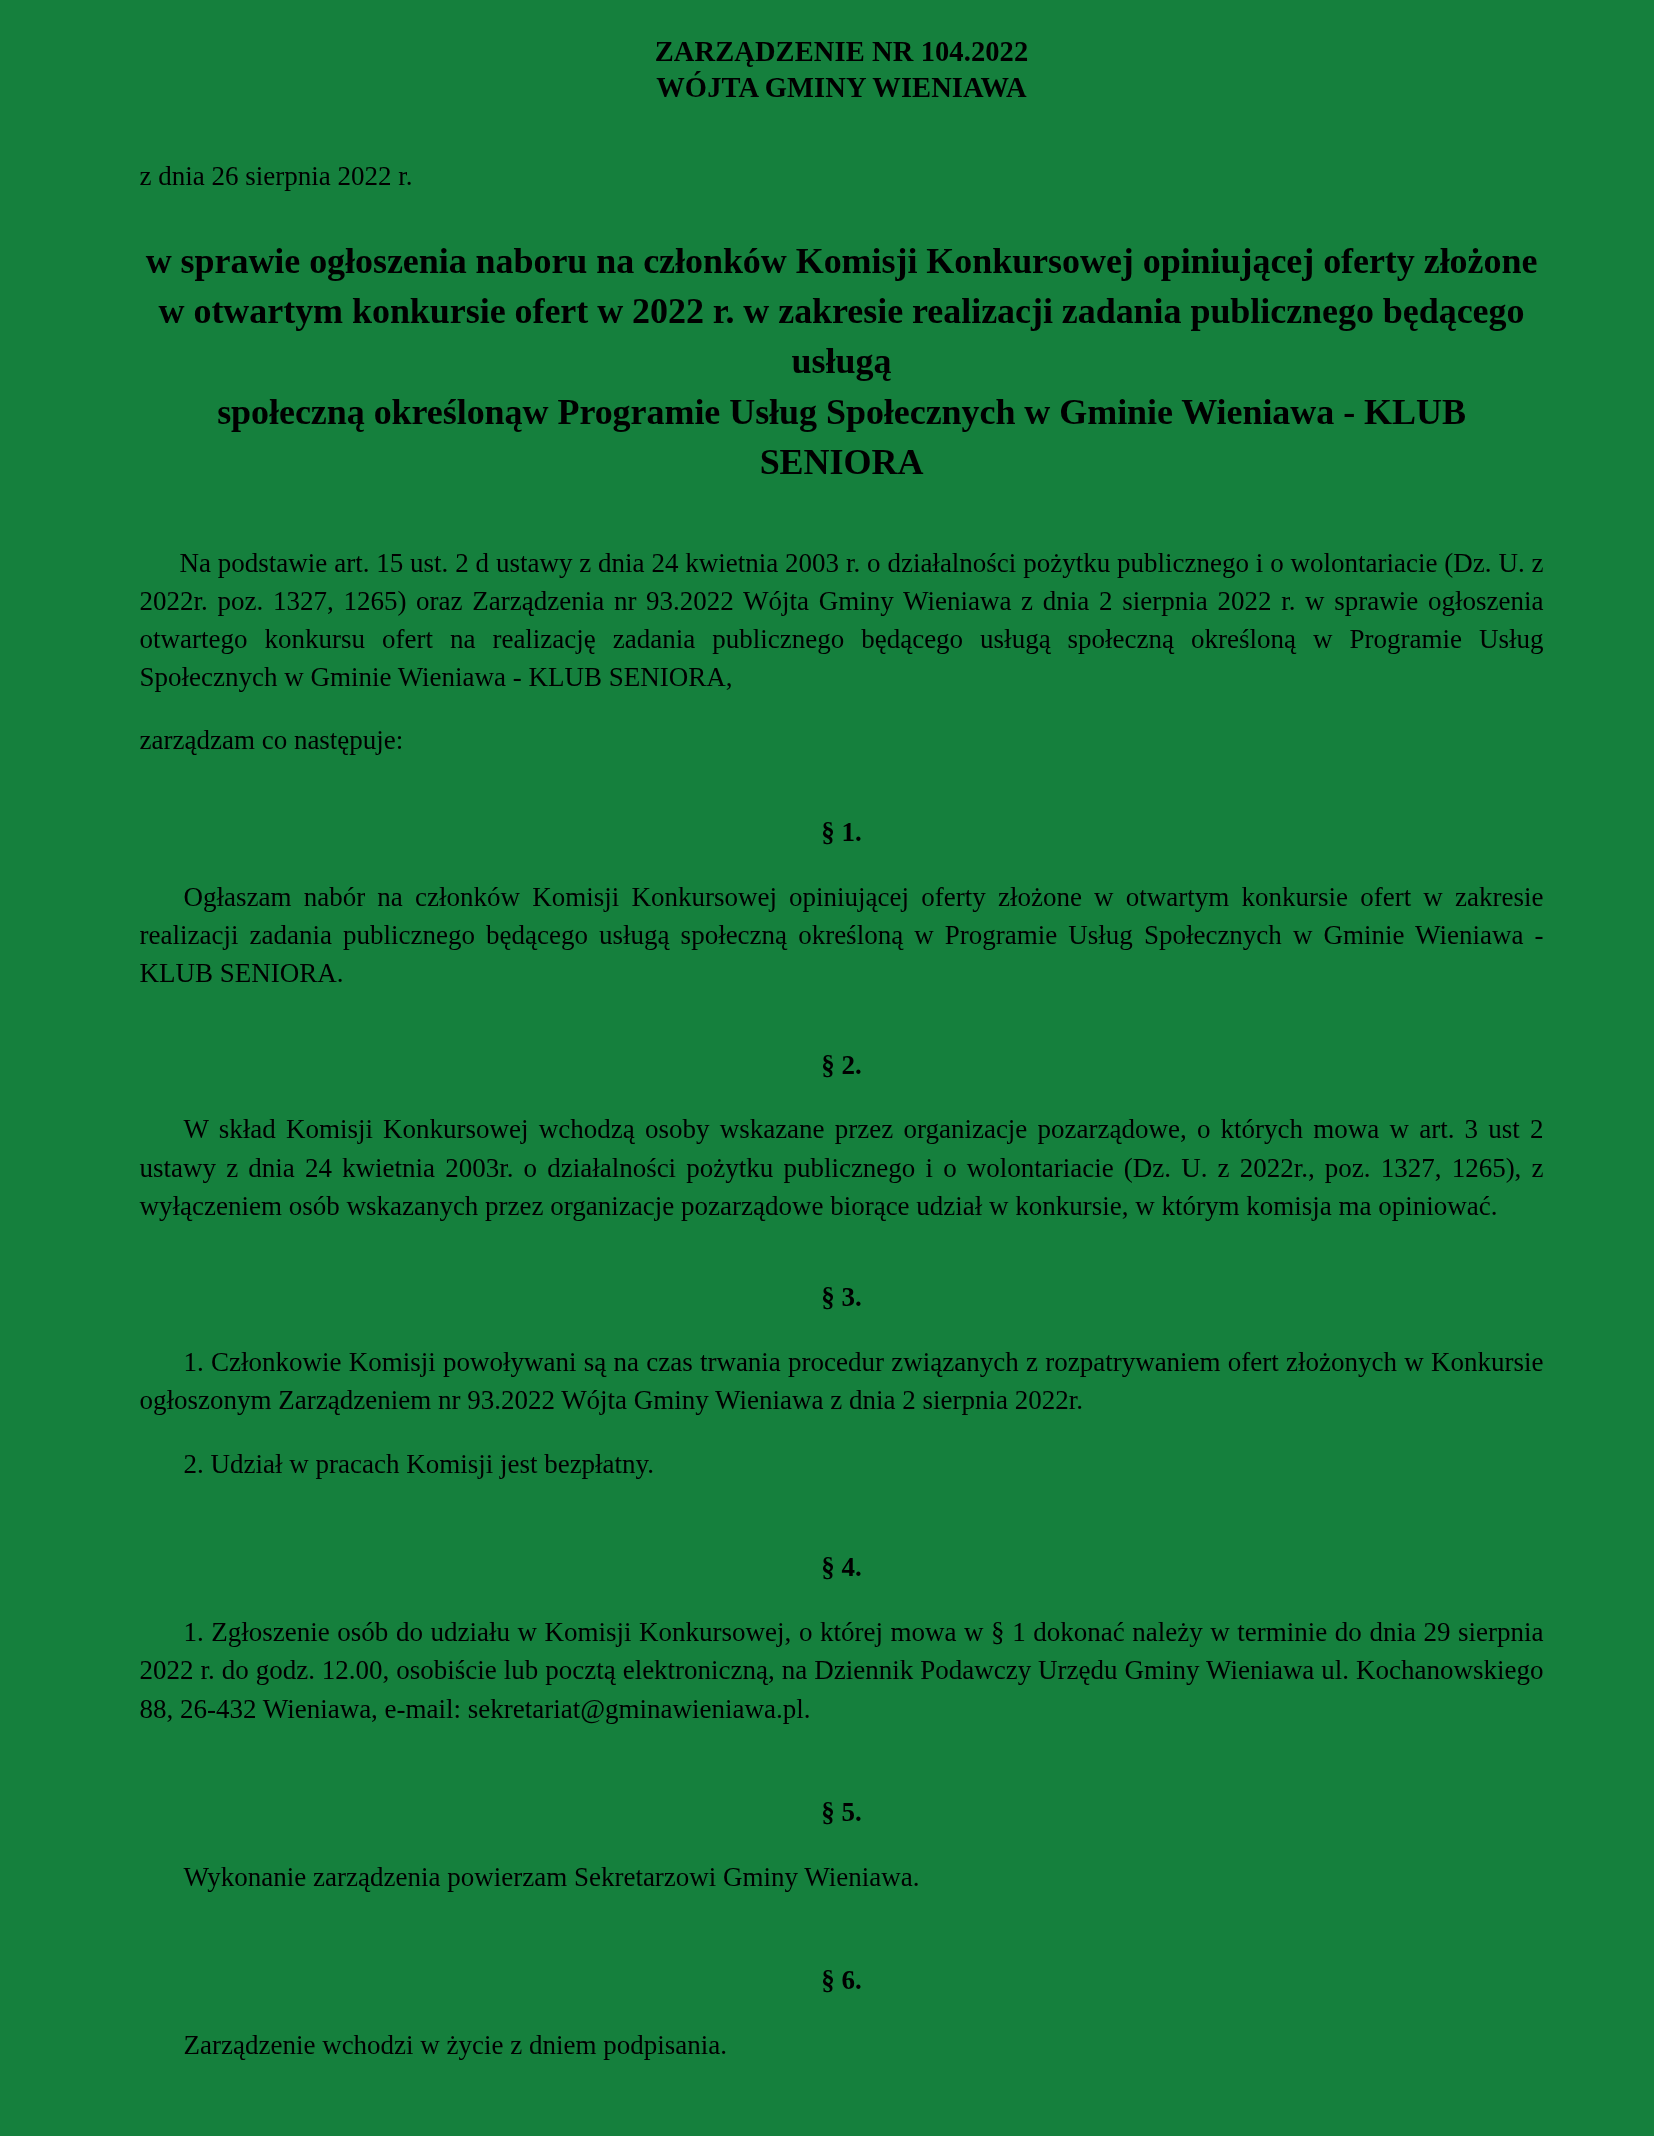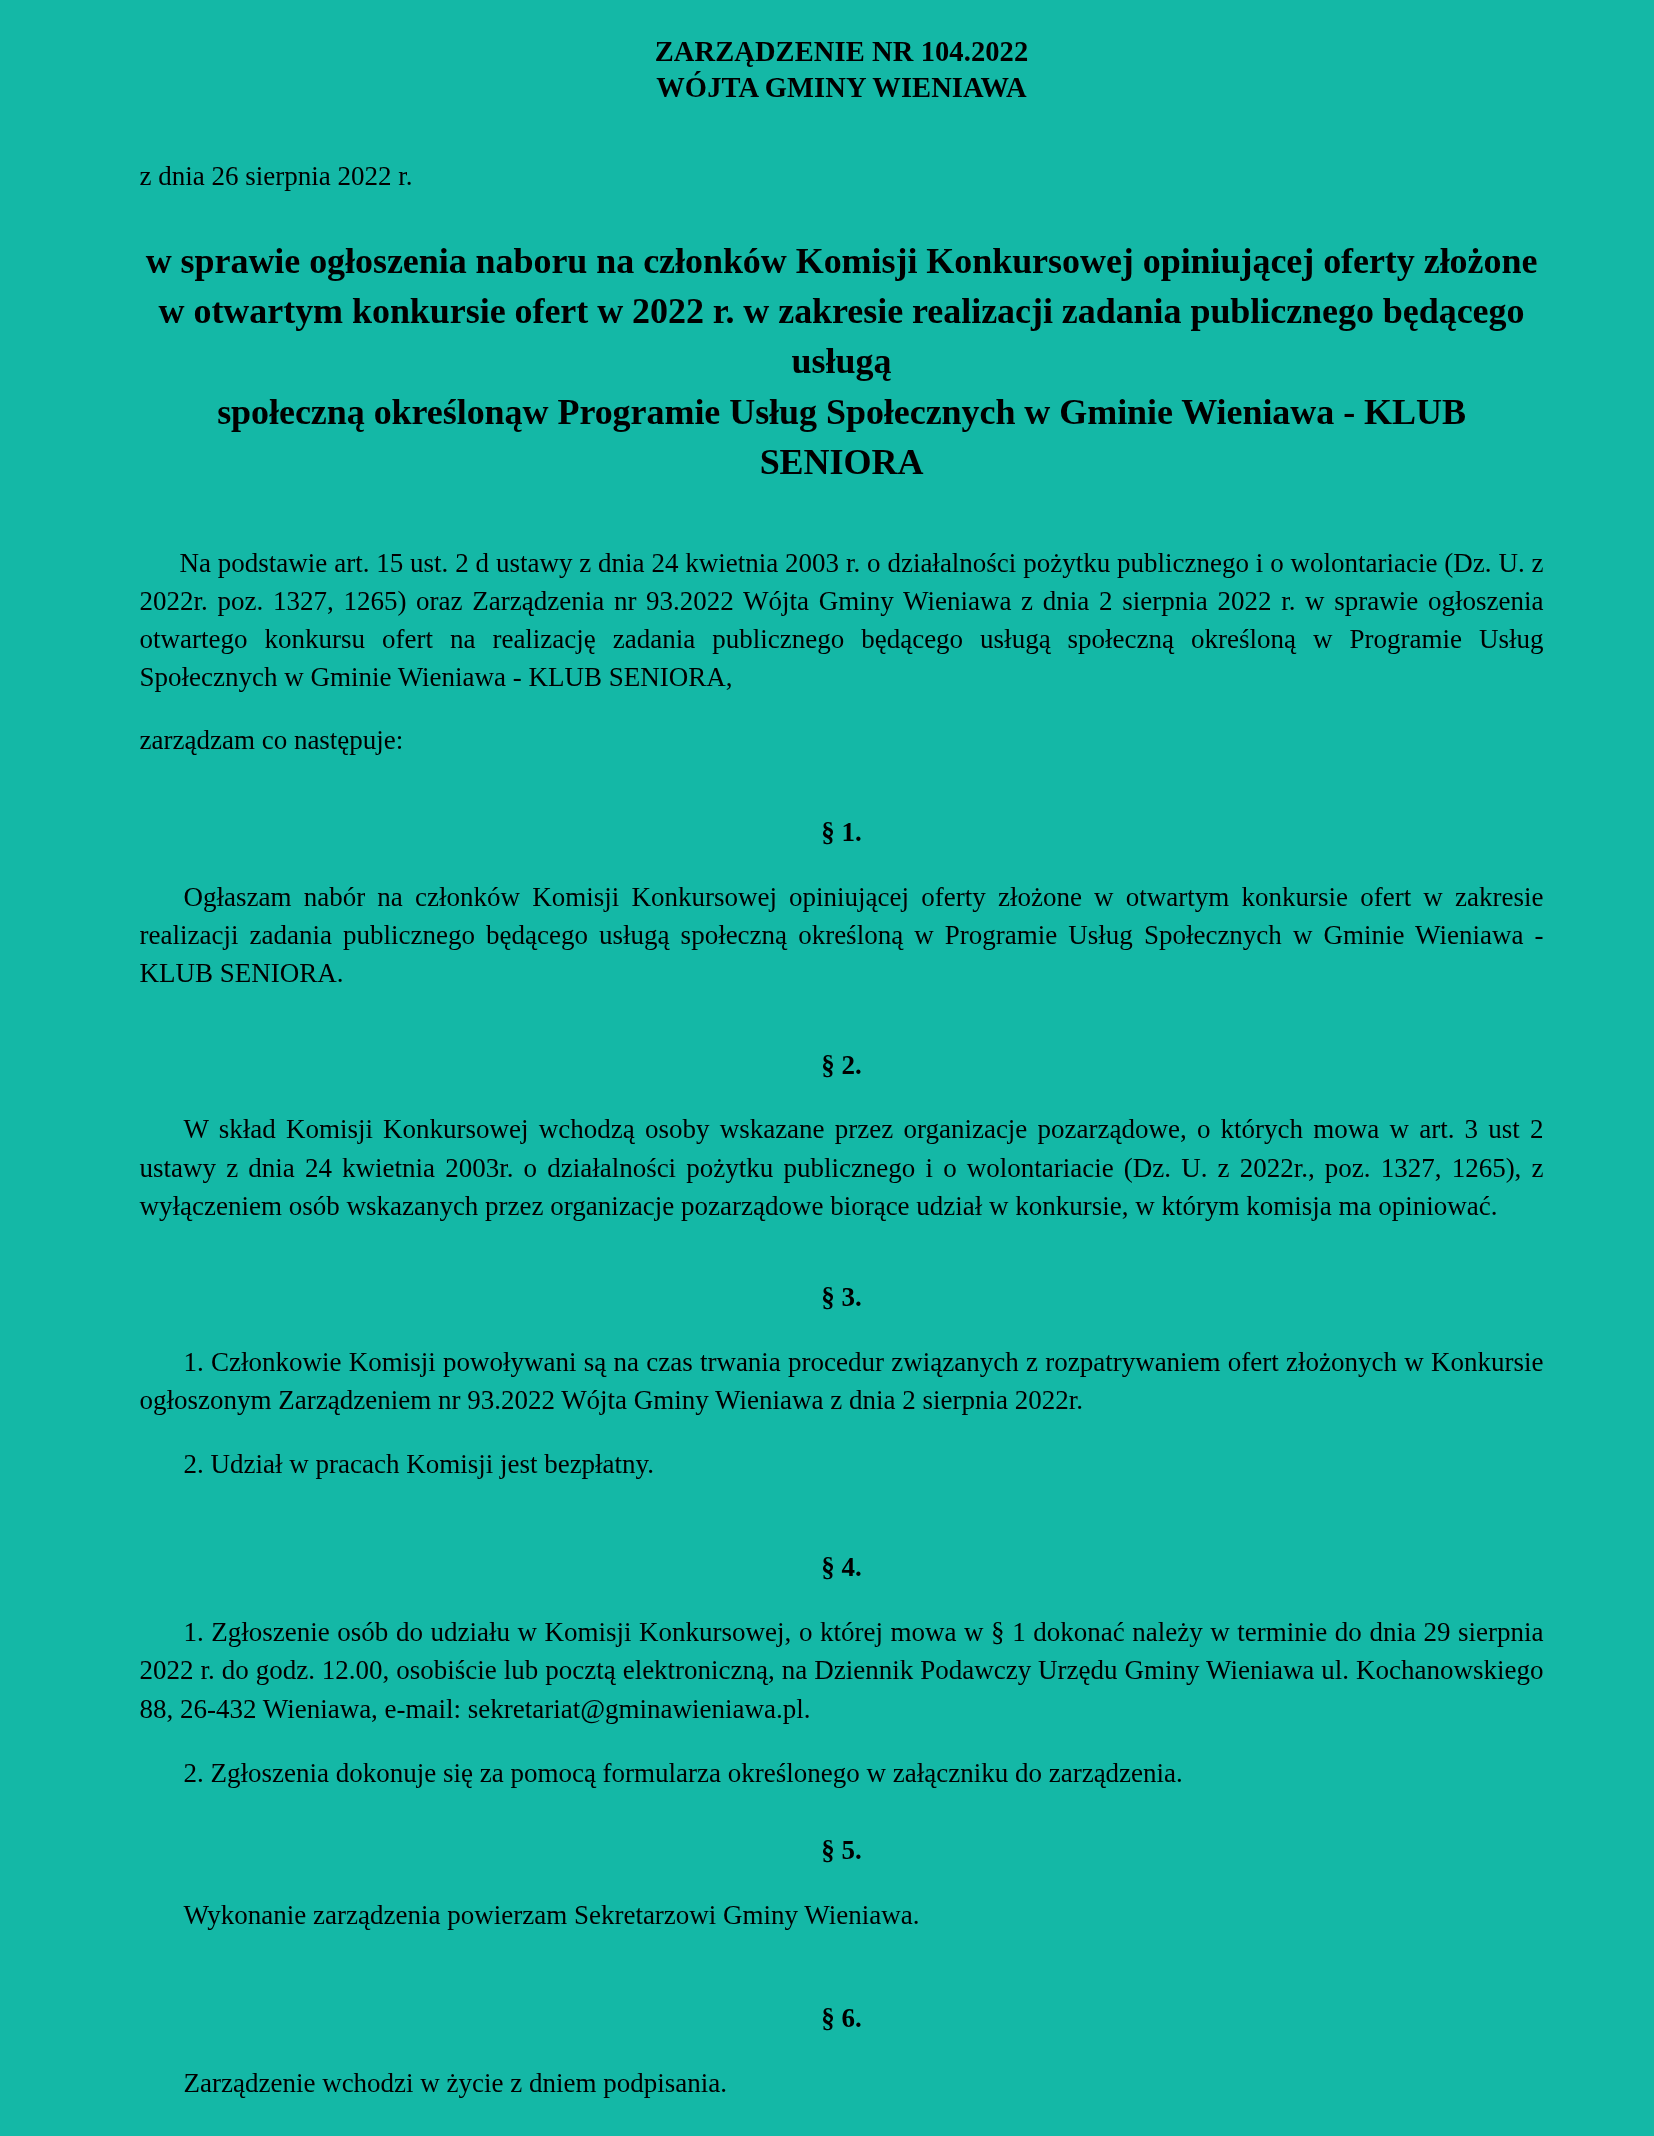--- a/index.html
+++ b/index.html
@@ -9,21 +9,21 @@
   }
   body {
     font-family: "Liberation Serif", serif;
     color: #000000;
   }
   .page {
     width: 1654px;
     height: 2136px;
     box-sizing: border-box;
     padding: 34px 71px 0 100px;
-    background: #14b8a6;
+    background: #15803d;
     position: relative;
     overflow: hidden;
   }
   .inner {
     width: 1404px;
     margin: 0 auto;
   }
 
   
   .title-block {
@@ -128,21 +128,20 @@
     <div class="gap-sm"></div>
     <p class="body-para indent-para">1. Członkowie Komisji powoływani są na czas trwania procedur związanych z rozpatrywaniem ofert złożonych w Konkursie ogłoszonym Zarządzeniem nr 93.2022 Wójta Gminy Wieniawa z dnia 2 sierpnia 2022r.</p>
     <div class="gap-sm"></div>
     <p class="body-para indent-para">2. Udział w pracach Komisji jest bezpłatny.</p>
 
     <div class="gap-xl"></div>
     <div class="section-mark">§ 4.</div>
     <div class="gap-sm"></div>
     <p class="body-para indent-para">1. Zgłoszenie osób do udziału w Komisji Konkursowej, o której mowa w § 1 dokonać należy w terminie do dnia 29 sierpnia 2022 r. do godz. 12.00, osobiście lub pocztą elektroniczną, na Dziennik Podawczy Urzędu Gminy Wieniawa ul. Kochanowskiego 88, 26-432 Wieniawa, e-mail: sekretariat@gminawieniawa.pl.</p>
     <div class="gap-sm"></div>
-    <p class="body-para indent-para">2. Zgłoszenia dokonuje się za pomocą formularza określonego w załączniku do zarządzenia.</p>
 
     <div class="gap-md"></div>
     <div class="section-mark">§ 5.</div>
     <div class="gap-sm"></div>
     <p class="body-para indent-para">Wykonanie zarządzenia powierzam Sekretarzowi Gminy Wieniawa.</p>
 
     <div class="gap-xl"></div>
     <div class="section-mark">§ 6.</div>
     <div class="gap-sm"></div>
     <p class="body-para indent-para">Zarządzenie wchodzi w życie z dniem podpisania.</p>

